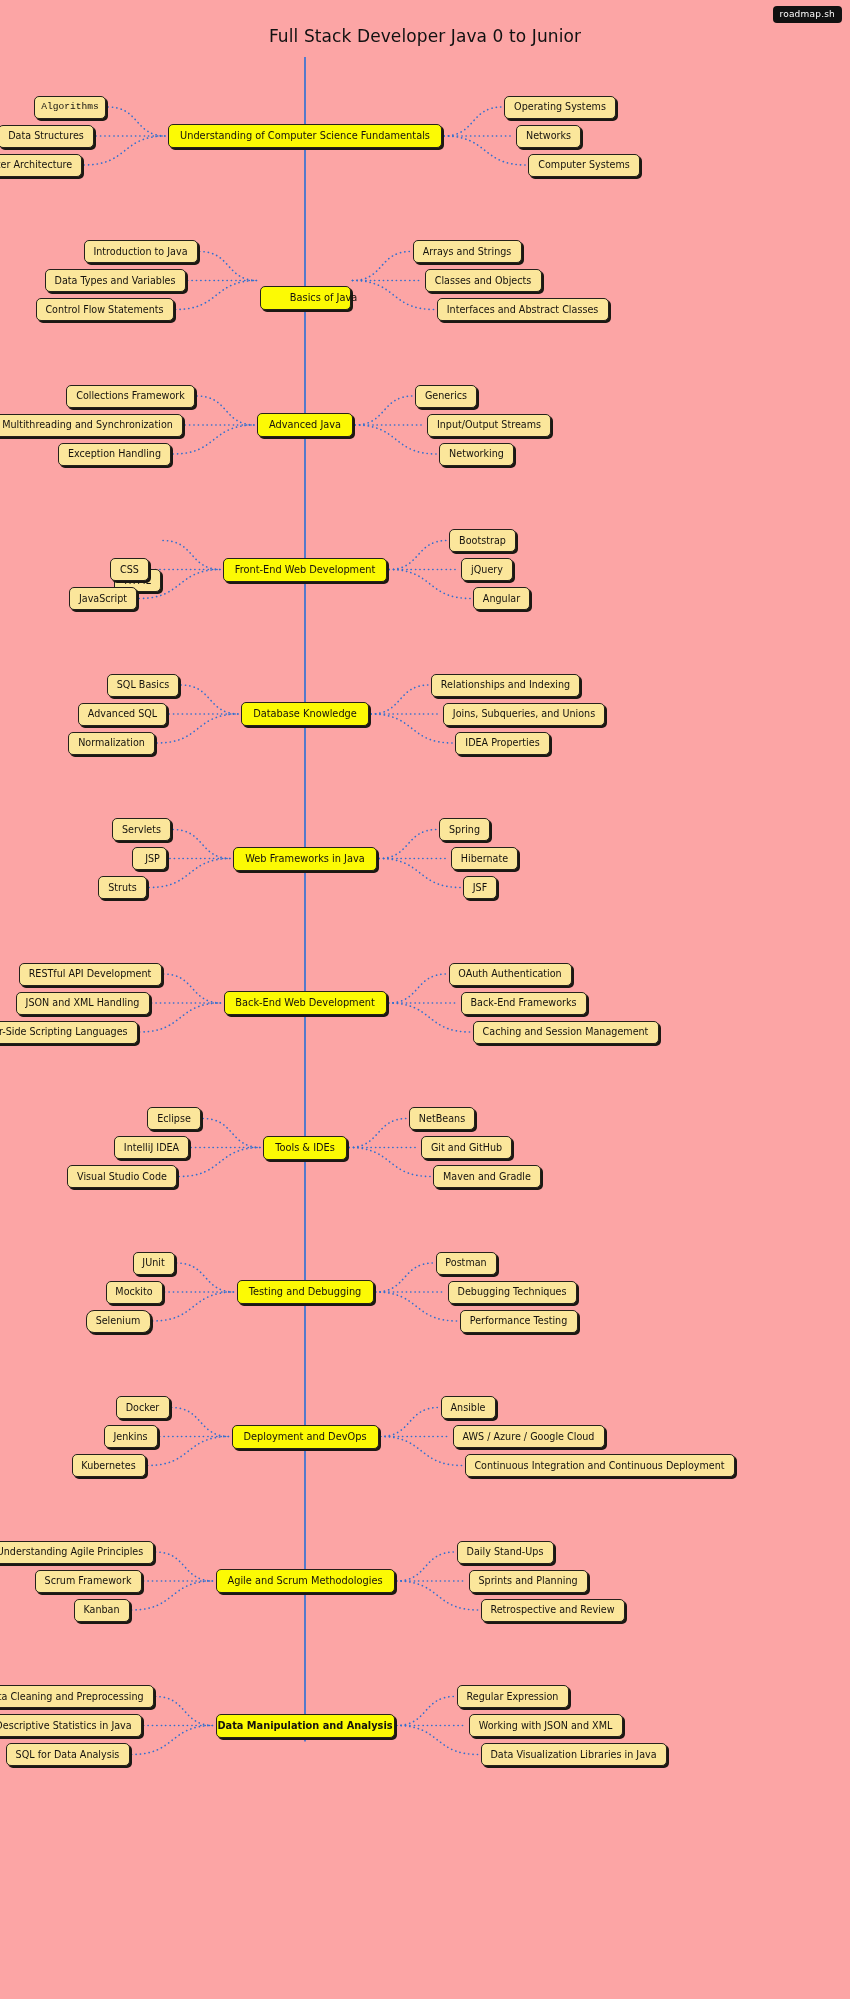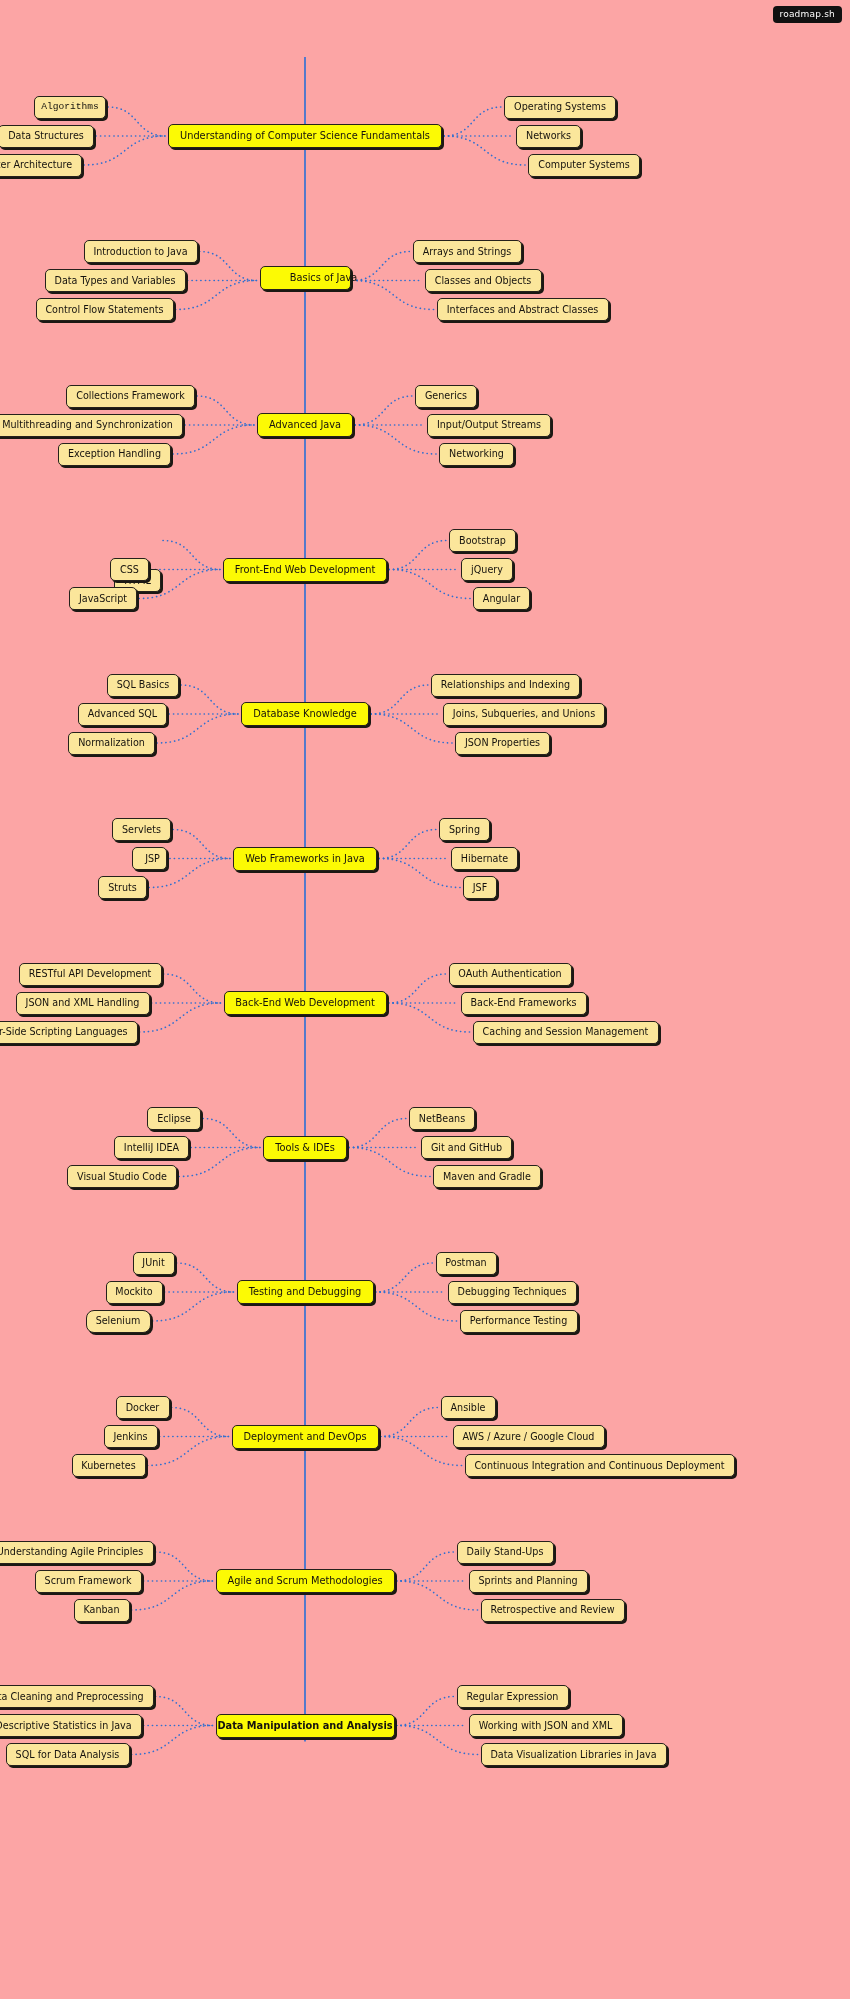--- a/index.html
+++ b/index.html
@@ -83,20 +83,21 @@
     padding: 0 11px;
   }
 </style>
 </head>
 <body>
 
 <div id="page">
 
   <div class="badge">roadmap.sh</div>
 
+  <div class="title">Full Stack Developer Java 0 to Junior</div>
 
   <svg id="spine-svg">
       <line x1="305" x2="305" y1="57" y2="1741.5" stroke="#2a6fd6" stroke-width="1.6"></line>
     </svg>
   <svg id="links-svg">
       <path d="M 108 107 C 139.9 107, 134.1 136, 166 136" fill="none" stroke="#2f6fd0" stroke-width="1.6" stroke-linecap="round" stroke-dasharray="0.2 4.2"></path>
       <path d="M 96 136 C 134.5 136, 127.5 136, 166 136" fill="none" stroke="#2f6fd0" stroke-width="1.6" stroke-linecap="round" stroke-dasharray="0.2 4.2"></path>
       <path d="M 84 165 C 129.1 165, 120.9 136, 166 136" fill="none" stroke="#2f6fd0" stroke-width="1.6" stroke-linecap="round" stroke-dasharray="0.2 4.2"></path>
       <path d="M 444 136 C 475.9 136, 470.1 107, 502 107" fill="none" stroke="#2f6fd0" stroke-width="1.6" stroke-linecap="round" stroke-dasharray="0.2 4.2"></path>
       <path d="M 444 136 C 482.5 136, 475.5 136, 514 136" fill="none" stroke="#2f6fd0" stroke-width="1.6" stroke-linecap="round" stroke-dasharray="0.2 4.2"></path>
@@ -170,21 +171,21 @@
     </svg>
 
   <div id="nodes">
       <div class="node root" style="left: 168px; top: 124px; width: 274px; height: 24px;">Understanding of Computer Science Fundamentals</div>
       <div class="node topic" style="left: 34px; top: 95.5px; width: 72px; height: 23px; font-family: Liberation Mono, monospace;">Algorithms</div>
       <div class="node topic" style="left: -2px; top: 124.5px; width: 96px; height: 23px;">Data Structures</div>
       <div class="node topic" style="left: -47px; top: 153.5px; width: 129px; height: 23px;">Computer Architecture</div>
       <div class="node topic" style="left: 504px; top: 95.5px; width: 112px; height: 23px;">Operating Systems</div>
       <div class="node topic" style="left: 516px; top: 124.5px; width: 65px; height: 23px;">Networks</div>
       <div class="node topic" style="left: 528px; top: 153.5px; width: 112px; height: 23px;">Computer Systems</div>
-      <div class="node root" style="left: 259.5px; top: 266px; width: 91px; height: 24px; padding-left: 48px;">Basics of Java</div>
+      <div class="node root" style="left: 259.5px; top: 286px; width: 91px; height: 24px; padding-left: 48px;">Basics of Java</div>
       <div class="node topic" style="left: 83.5px; top: 240px; width: 114px; height: 23px;">Introduction to Java</div>
       <div class="node topic" style="left: 44.5px; top: 269px; width: 141px; height: 23px;">Data Types and Variables</div>
       <div class="node topic" style="left: 35.5px; top: 298px; width: 138px; height: 23px;">Control Flow Statements</div>
       <div class="node topic" style="left: 412.5px; top: 240px; width: 109px; height: 23px;">Arrays and Strings</div>
       <div class="node topic" style="left: 424.5px; top: 269px; width: 117px; height: 23px;">Classes and Objects</div>
       <div class="node topic" style="left: 436.5px; top: 298px; width: 172px; height: 23px;">Interfaces and Abstract Classes</div>
       <div class="node root" style="left: 257px; top: 413px; width: 96px; height: 24px;">Advanced Java</div>
       <div class="node topic" style="left: 66px; top: 384.5px; width: 129px; height: 23px;">Collections Framework</div>
       <div class="node topic" style="left: -8px; top: 413.5px; width: 191px; height: 23px;">Multithreading and Synchronization</div>
       <div class="node topic" style="left: 58px; top: 442.5px; width: 113px; height: 23px;">Exception Handling</div>
@@ -197,21 +198,21 @@
       <div class="node topic" style="left: 69px; top: 587px; width: 68px; height: 23px;">JavaScript</div>
       <div class="node topic" style="left: 449px; top: 529px; width: 67px; height: 23px;">Bootstrap</div>
       <div class="node topic" style="left: 461px; top: 558px; width: 52px; height: 23px;">jQuery</div>
       <div class="node topic" style="left: 473px; top: 587px; width: 57px; height: 23px;">Angular</div>
       <div class="node root" style="left: 241px; top: 702px; width: 128px; height: 24px;">Database Knowledge</div>
       <div class="node topic" style="left: 107px; top: 673.5px; width: 72px; height: 23px;">SQL Basics</div>
       <div class="node topic" style="left: 78px; top: 702.5px; width: 89px; height: 23px;">Advanced SQL</div>
       <div class="node topic" style="left: 68px; top: 731.5px; width: 87px; height: 23px;">Normalization</div>
       <div class="node topic" style="left: 431px; top: 673.5px; width: 149px; height: 23px;">Relationships and Indexing</div>
       <div class="node topic" style="left: 443px; top: 702.5px; width: 162px; height: 23px;">Joins, Subqueries, and Unions</div>
-      <div class="node topic" style="left: 455px; top: 731.5px; width: 95px; height: 23px;">JSON Properties</div>
+      <div class="node topic" style="left: 455px; top: 731.5px; width: 95px; height: 23px;">IDEA Properties</div>
       <div class="node root" style="left: 233px; top: 846.5px; width: 144px; height: 24px;">Web Frameworks in Java</div>
       <div class="node topic" style="left: 112px; top: 818px; width: 59px; height: 23px;">Servlets</div>
       <div class="node topic" style="left: 132px; top: 847px; width: 35px; height: 23px; padding-left: 15px;">JSP</div>
       <div class="node topic" style="left: 98px; top: 876px; width: 49px; height: 23px;">Struts</div>
       <div class="node topic" style="left: 439px; top: 818px; width: 51px; height: 23px;">Spring</div>
       <div class="node topic" style="left: 451px; top: 847px; width: 67px; height: 23px;">Hibernate</div>
       <div class="node topic" style="left: 463px; top: 876px; width: 34px; height: 23px;">JSF</div>
       <div class="node root" style="left: 223.5px; top: 991px; width: 163px; height: 24px;">Back-End Web Development</div>
       <div class="node topic" style="left: 18.5px; top: 962.5px; width: 143px; height: 23px;">RESTful API Development</div>
       <div class="node topic" style="left: 15.5px; top: 991.5px; width: 134px; height: 23px;">JSON and XML Handling</div>

